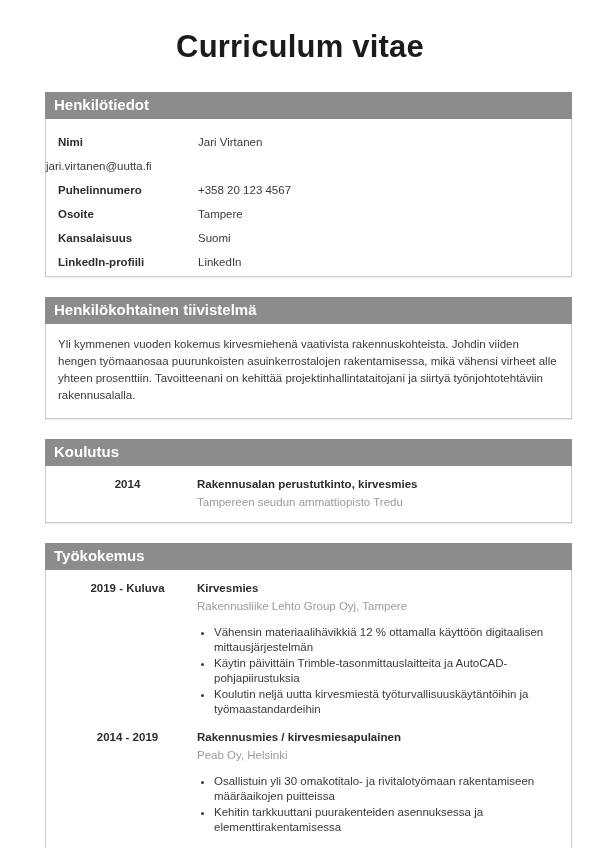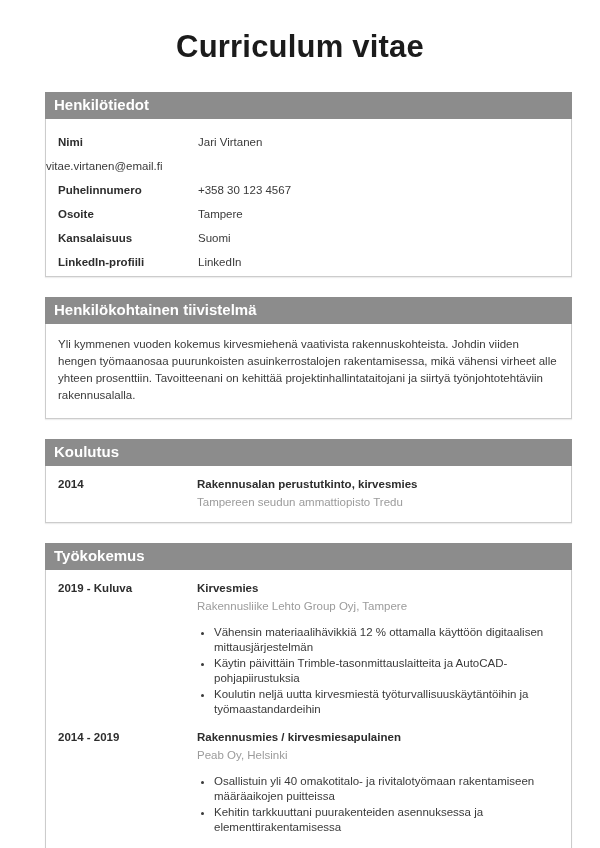--- a/index.html
+++ b/index.html
@@ -40,21 +40,21 @@
   .info-row{display:flex;align-items:flex-end;height:24px;}
   .info-label{width:152px;flex:none;padding-left:12px;font-weight:bold;color:#2d2d2d;}
   .info-value{flex:1;color:var(--text);}
   
   .summary-body{padding:12px 12px 14px 12px;}
   .summary-text{margin:0;font-size:11.5px;line-height:17px;color:var(--text);}
   
   .entries-body{padding:11px 0 13px 0;}
   .entry{display:flex;}
   .entry + .entry{margin-top:12px;}
-  .entry-period{width:151px;flex:none;padding-left:12px;font-weight:bold;color:#2d2d2d;}
+  .entry-period{width:151px;flex:none;padding-left:12px;font-weight:bold;color:#2d2d2d;text-align:center;}
   .entry-main{flex:1;margin-right:14px;}
   .entry-title{font-weight:bold;color:#2d2d2d;}
   .entry-subtitle{color:var(--subtext);margin-top:3px;}
   .entry-bullets{margin:12px 0 0 0;padding-left:17px;}
   .entry-bullets li{margin:0 0 2px 0;}
 </style>
 </head>
 <body>
 
 <h1 class="page-title">Curriculum vitae</h1>
@@ -62,25 +62,25 @@
 <div class="content">
 
   <div class="section first">
     <div class="section-header">Henkilötiedot</div>
     <div class="section-body info-body">
       <div class="info-row">
         <div class="info-label">Nimi</div>
         <div class="info-value">Jari Virtanen</div>
       </div>
       <div class="info-row">
-        <div class="info-value">vitae.virtanen@email.fi</div>
+        <div class="info-value">jari.virtanen@uutta.fi</div>
       </div>
       <div class="info-row">
         <div class="info-label">Puhelinnumero</div>
-        <div class="info-value">+358 30 123 4567</div>
+        <div class="info-value">+358 20 123 4567</div>
       </div>
       <div class="info-row">
         <div class="info-label">Osoite</div>
         <div class="info-value">Tampere</div>
       </div>
       <div class="info-row">
         <div class="info-label">Kansalaisuus</div>
         <div class="info-value">Suomi</div>
       </div>
       <div class="info-row">
@@ -126,21 +126,21 @@
           </ul>
         </div>
       </div>
 
       <div class="entry">
         <div class="entry-period">2014 - 2019</div>
         <div class="entry-main">
           <div class="entry-title">Rakennusmies / kirvesmiesapulainen</div>
           <div class="entry-subtitle">Peab Oy, Helsinki</div>
           <ul class="entry-bullets">
-            <li>Osallistuin yli 40 omakotitalo- ja rivitalotyömaan rakentamiseen määräaikojen puitteissa</li>
+            <li>Osallistuin yli 30 omakotitalo- ja rivitalotyömaan rakentamiseen määräaikojen puitteissa</li>
             <li>Kehitin tarkkuuttani puurakenteiden asennuksessa ja elementtirakentamisessa</li>
           </ul>
         </div>
       </div>
 
     </div>
   </div>
 
 </div>
 

